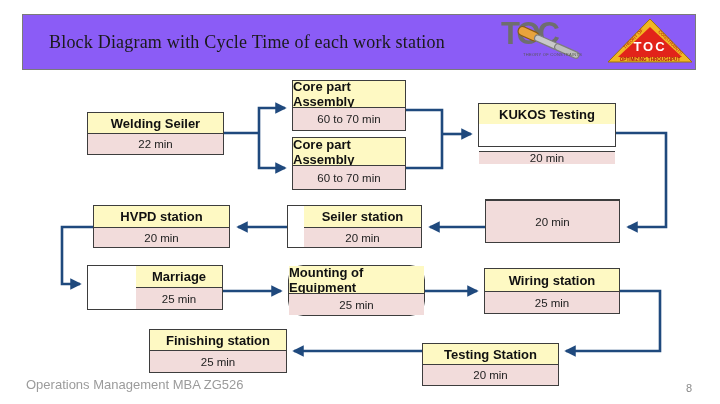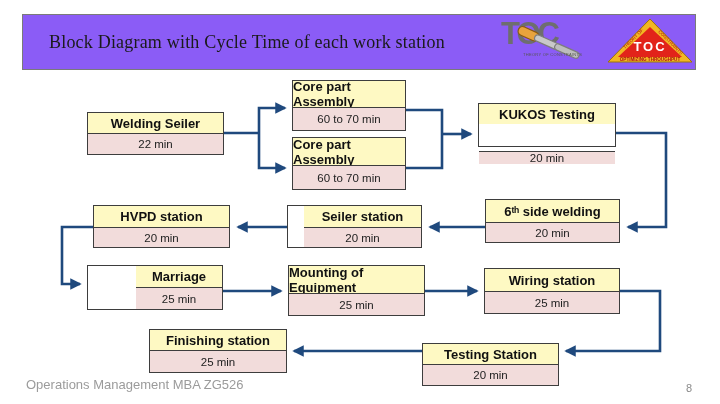--- a/index.html
+++ b/index.html
@@ -93,40 +93,39 @@
     <div class="name" style="height:27px;">Core part Assembly</div>
     <div class="time">60 to 70 min</div>
   </div>
 
   <div class="station" style="left:478px;top:103px;width:138px;height:44px;gap:27px;">
     <div class="name" style="height:20px;">KUKOS Testing</div>
     <div class="time">20 min</div>
   </div>
 
   <div class="station" style="left:485px;top:199px;width:135px;height:44px;">
-    <div class="name" style="height:22px;">6ᵗʰ side welding</div>
     <div class="time">20 min</div>
   </div>
 
   <div class="station" style="left:287px;top:205px;width:135px;height:43px;padding-left:16px;">
     <div class="name" style="height:21px;">Seiler station</div>
     <div class="time">20 min</div>
   </div>
 
   <div class="station" style="left:93px;top:205px;width:137px;height:43px;">
     <div class="name" style="height:21px;">HVPD station</div>
     <div class="time">20 min</div>
   </div>
 
   <div class="station" style="left:87px;top:265px;width:136px;height:45px;padding-left:48px;">
     <div class="name" style="height:21px;">Marriage</div>
     <div class="time">25 min</div>
   </div>
 
-  <div class="station" style="left:288px;top:265px;width:137px;height:51px;">
+  <div class="station" style="left:288px;top:265px;width:137px;height:51px;border-radius:15px;">
     <div class="name" style="height:27px;">Mounting of Equipment</div>
     <div class="time">25 min</div>
   </div>
 
   <div class="station" style="left:484px;top:268px;width:136px;height:46px;">
     <div class="name" style="height:22px;">Wiring station</div>
     <div class="time">25 min</div>
   </div>
 
   <div class="station" style="left:422px;top:330px;width:137px;height:43px;margin-top:13px;">

